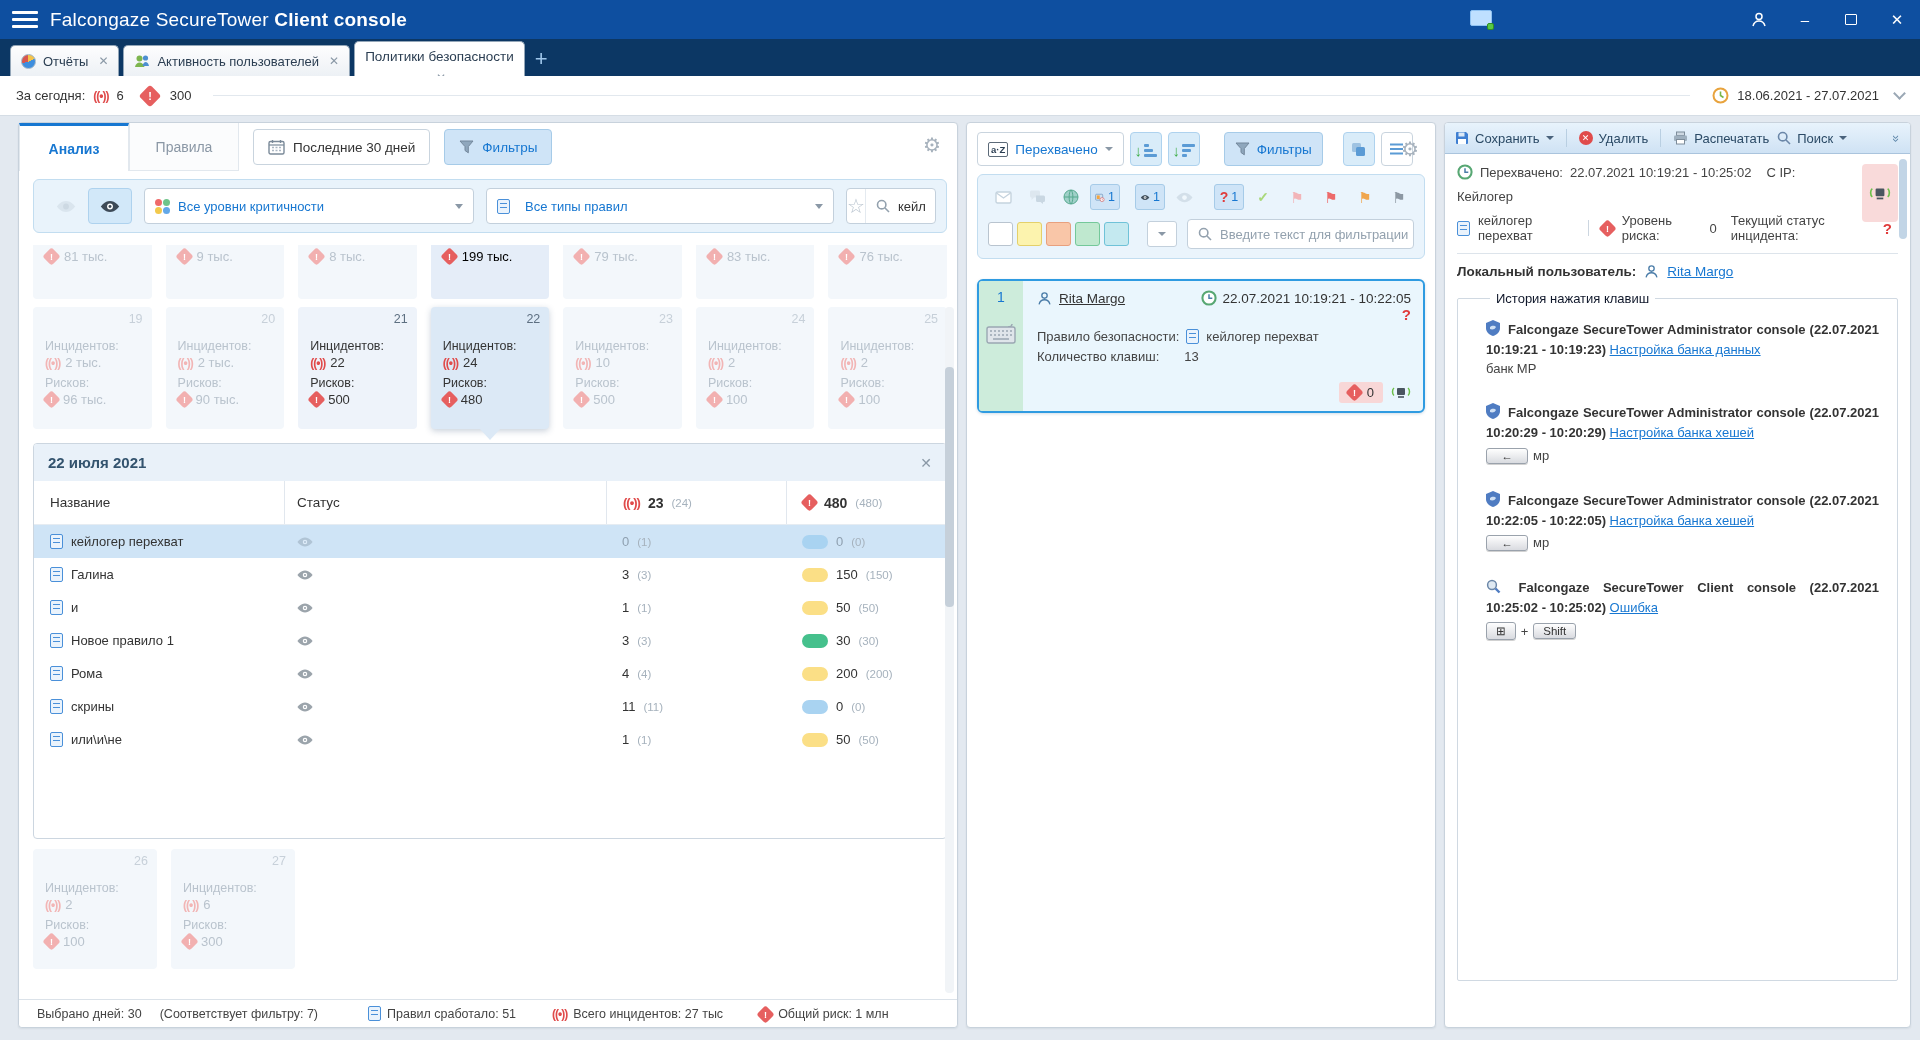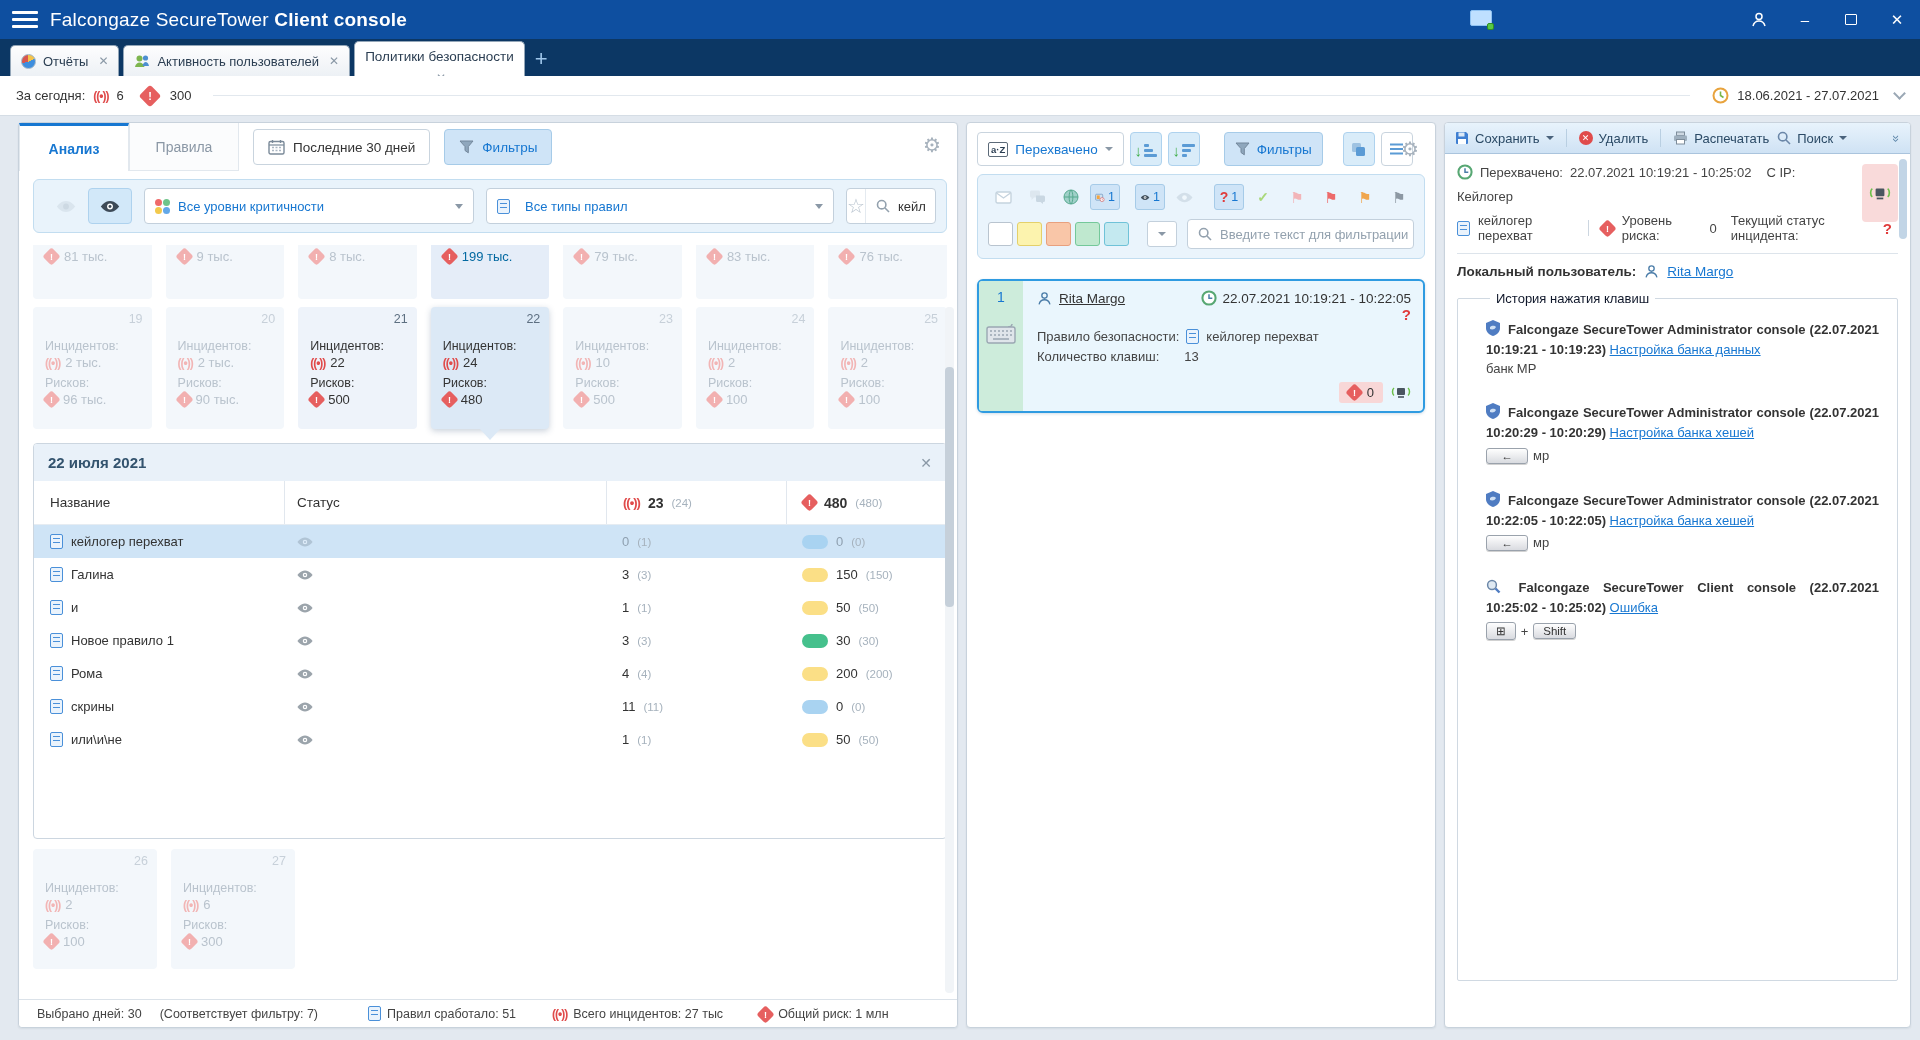--- a/index.html
+++ b/index.html
@@ -72,21 +72,21 @@
   .search-group input { border:none; outline:none; flex:1; font-size:13px; color:#333; font-family:inherit; }
   .mag { width:14px; height:14px; flex:0 0 auto; margin:0 8px 0 10px; }
 
   
   .cal { padding:2px 10px 0 14px; }
   .cal-row { display:flex; gap:14px; margin-bottom:8px; }
   .cal-cell { width:124px; background:#f3f7fb; border-radius:4px; position:relative; color:#333; }
   .cal-cell.dimc { color:#b9c3cd; }
   .cal-cell.dimc .cal-num { color:#c7d0d9; }
   .prevrow .cal-cell { height:54px; border-radius:0 0 4px 4px; padding-top:4px; }
-  .prevrow .cal-cell.hl { background:#e5edf8; color:#0369a1; }
+  .prevrow .cal-cell.hl { background:#e5edf8; color:#000000; }
   .cal-risk { display:flex; align-items:center; gap:6px; padding-left:12px; font-size:13px; }
   .dayrow .cal-cell { height:122px; padding-top:6px; cursor:pointer; }
   .cal-cell.lite { background:#eef3fa; color:#333; }
   .cal-cell.sel { background:#dce9f6; color:#333; box-shadow:0 2px 6px rgba(40,70,110,.25); z-index:2; }
   .cal-cell.sel::after { content:""; position:absolute; left:50%; bottom:-11px; margin-left:-11px;
       border-left:11px solid transparent; border-right:11px solid transparent; border-top:12px solid #dce9f6; }
   .cal-num { position:absolute; top:5px; right:9px; font-size:12.5px; color:#9daab7; }
   .cal-cell.sel .cal-num, .cal-cell.lite .cal-num { color:#5d6f81; }
   .cal-body { margin-top:26px; padding-left:12px; font-size:12.5px; }
   .cal-lbl { margin-bottom:2px; }

